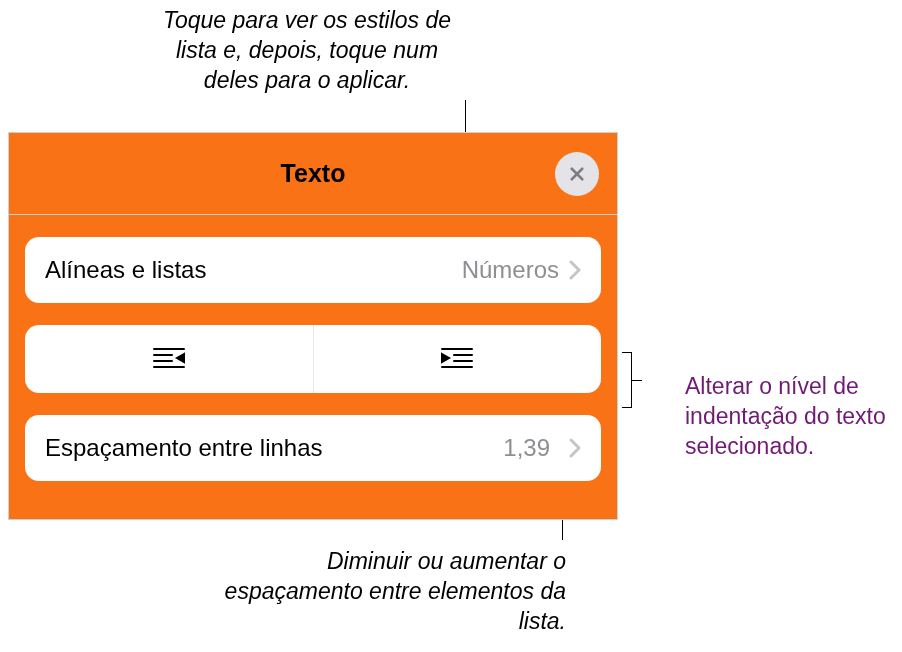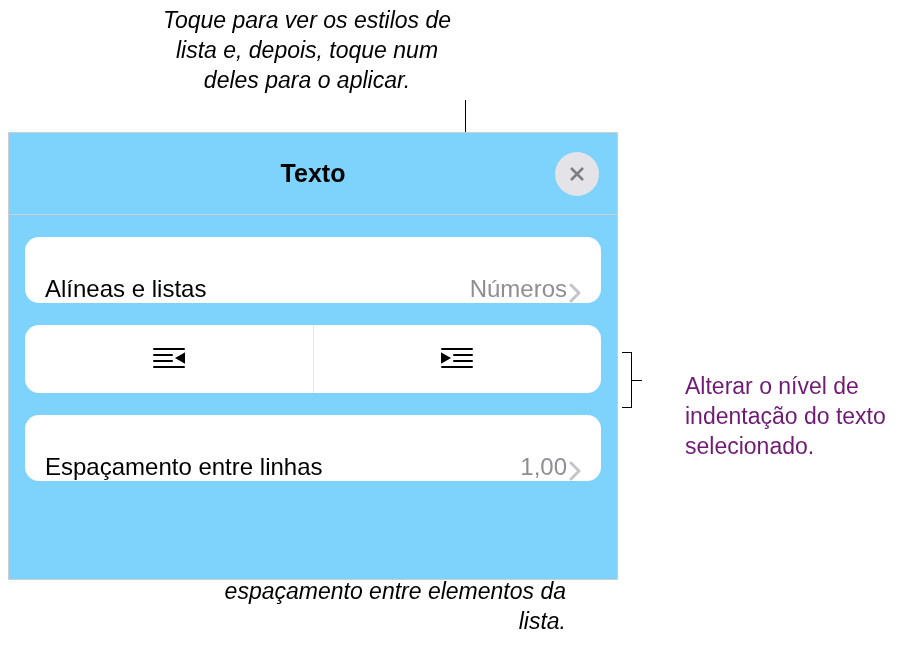--- a/index.html
+++ b/index.html
@@ -82,22 +82,22 @@
       top: 500px;
       width: 1px;
       height: 40px;
       background: #000;
     }
     .panel {
       position: absolute;
       top: 132px;
       left: 8px;
       width: 610px;
-      height: 448px;
-      background: #7dd3fc;
+      height: 388px;
+      background: #f97316;
       border: 1px solid #cfcfd2;
       overflow: hidden;
     }
     .panel-header {
       height: 82px;
       display: flex;
       align-items: center;
       justify-content: center;
       position: relative;
       border-bottom: 1px solid #cfcfd2;
@@ -126,34 +126,34 @@
       height: 18px;
     }
     .panel-body {
       padding: 22px 16px 0 16px;
     }
     .row {
       background: #fff;
       border-radius: 14px;
       padding: 0 20px;
       display: flex;
-      align-items: flex-end;
+      align-items: center;
       height: 66px;
       margin-bottom: 22px;
     }
     .row-label {
       font-size: 24px;
       color: #000;
       flex: 1;
       font-weight: 400;
     }
     .row-value {
       font-size: 24px;
       color: #8e8e93;
-      margin-right: 2px;
+      margin-right: 10px;
     }
     .chevron {
       width: 12px;
       height: 20px;
       flex-shrink: 0;
     }
     .chevron svg {
       width: 100%;
       height: 100%;
     }
@@ -174,20 +174,21 @@
     }
     .indent-btn:first-child {
       border-right: 1px solid #e5e5ea;
     }
     .indent-btn svg {
       width: 36px;
       height: 28px;
     }
     .last-row {
       margin-bottom: 0;
+      gap: 9px;
     }
   </style>
 </head>
 <body>
 
 <div class="callout-top">Toque para ver os estilos de lista e, depois, toque num deles para o aplicar.</div>
 <div class="leader-top"></div>
 
 <div class="callout-right">Alterar o nível de indentação do texto selecionado.</div>
 <div class="leader-right-bracket"></div>
@@ -236,21 +237,21 @@
           <line x1="15" y1="10" x2="33" y2="10"></line>
           <line x1="15" y1="16" x2="33" y2="16"></line>
           <line x1="3" y1="22" x2="33" y2="22"></line>
           <polygon points="3,9 10,13 3,17" fill="#000"></polygon>
         </svg>
       </div>
     </div>
 
     <div class="row last-row">
       <div class="row-label">Espaçamento entre linhas</div>
-      <div class="row-value">1,00</div>
+      <div class="row-value">1,39</div>
       <div class="chevron">
         <svg viewBox="0 0 12 20" fill="none" stroke="#c5c5c9" stroke-width="3" stroke-linecap="round" stroke-linejoin="round">
           <polyline points="2,2 10,10 2,18"></polyline>
         </svg>
       </div>
     </div>
 
   </div>
 </div>
 

